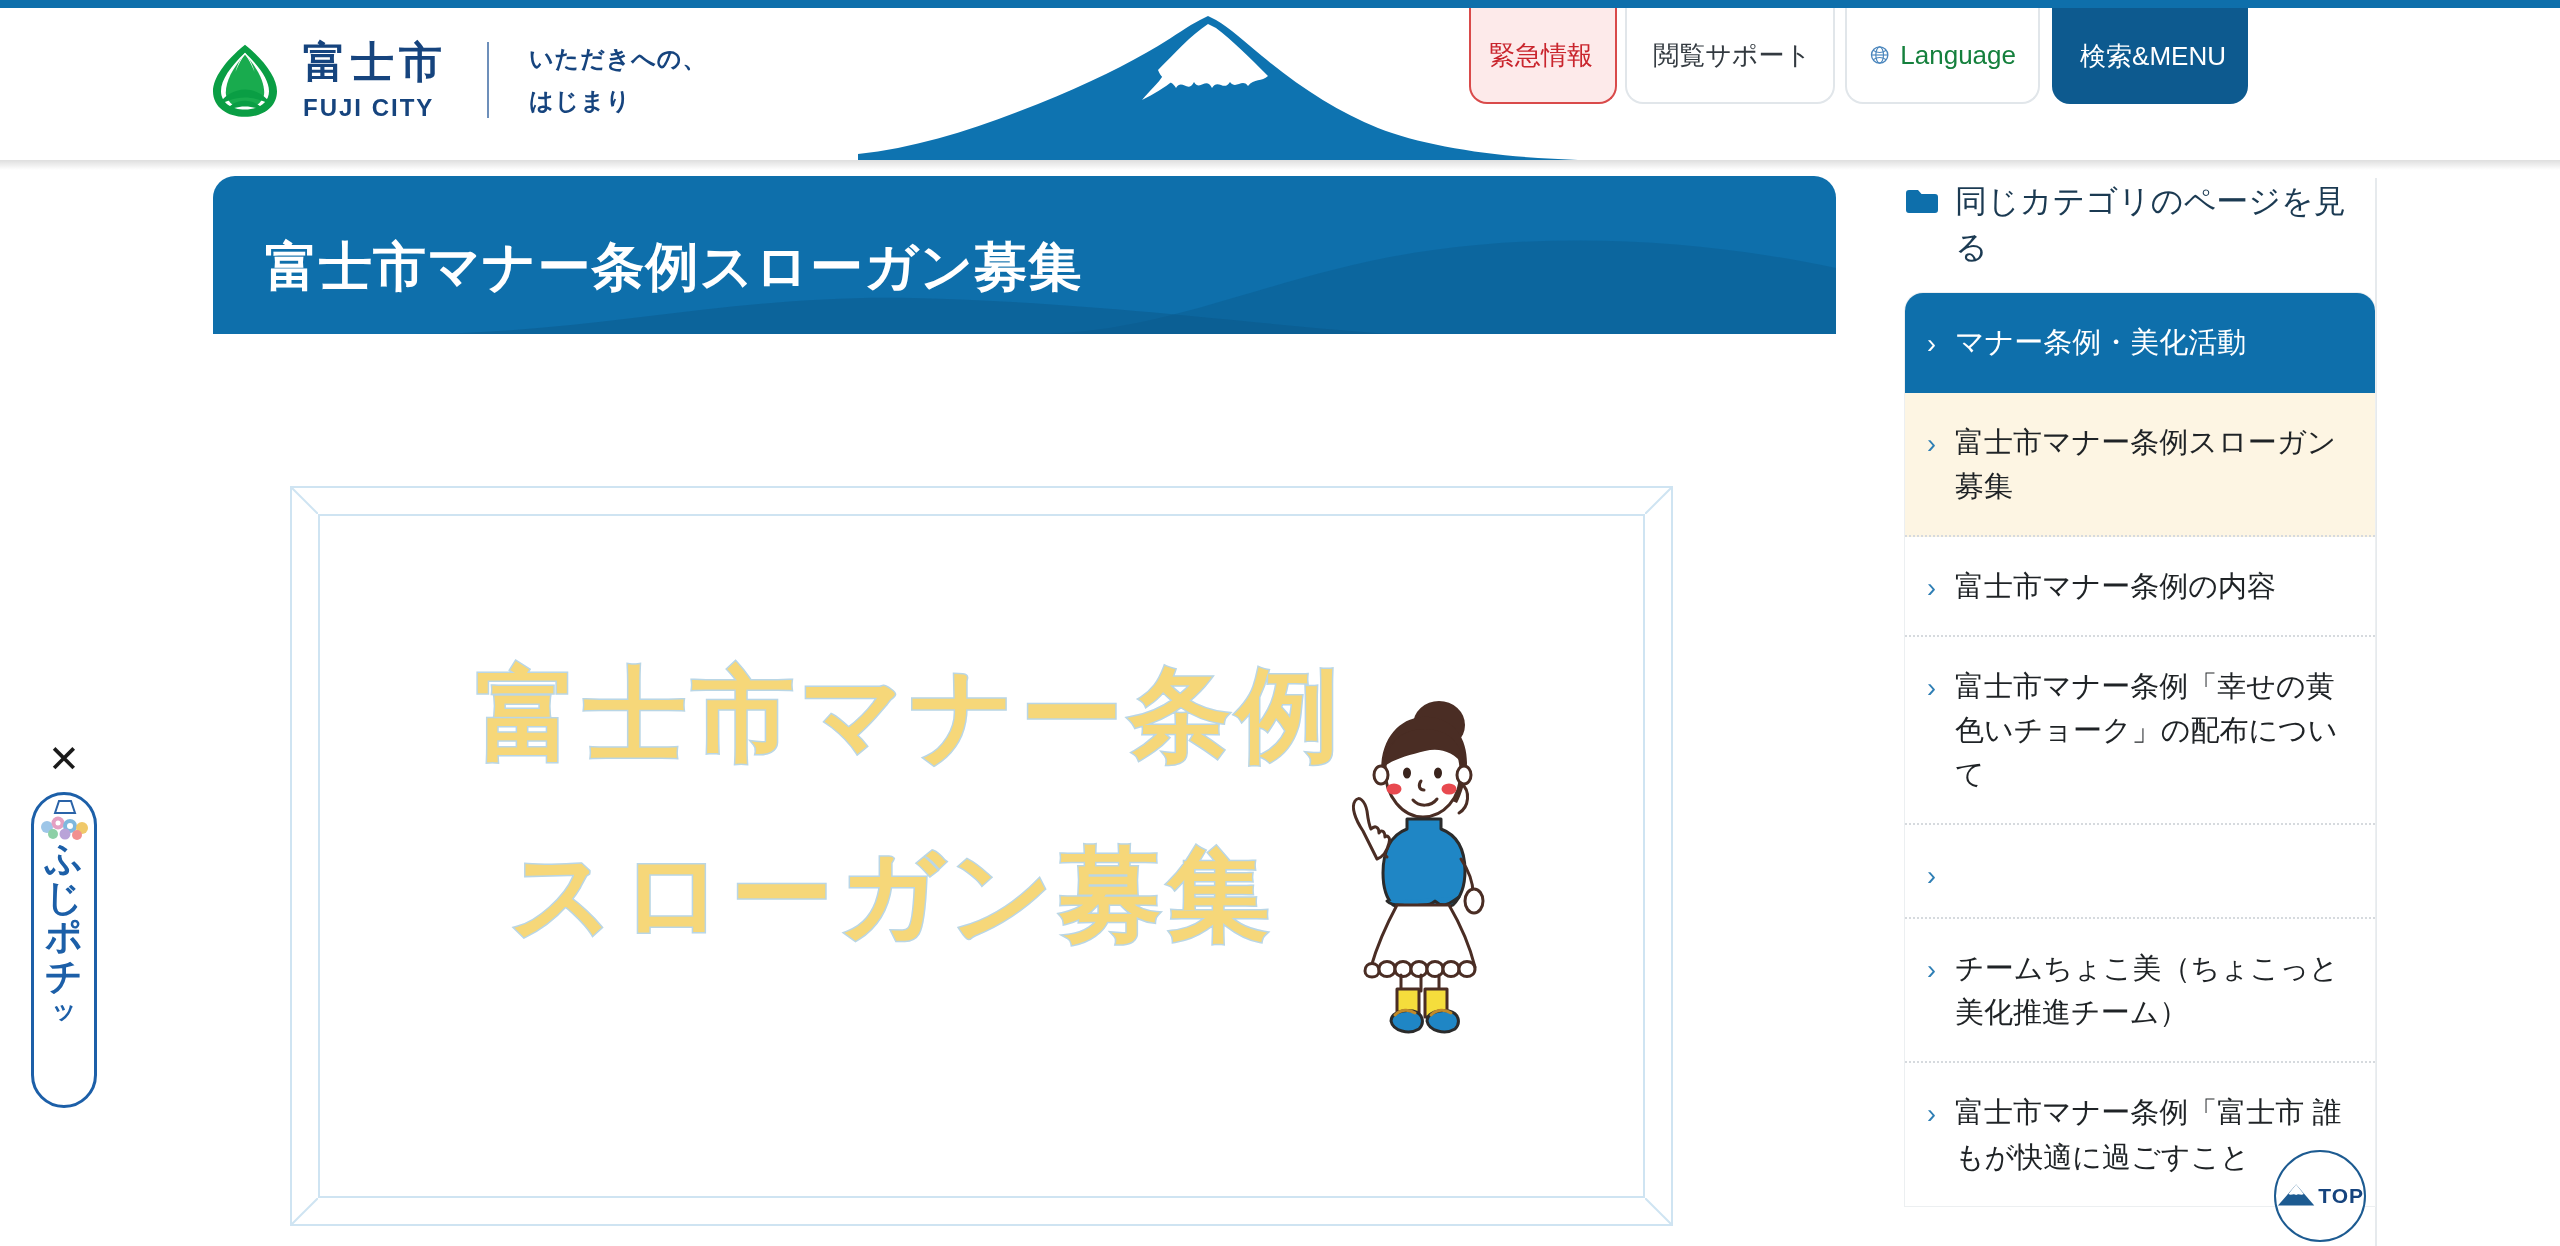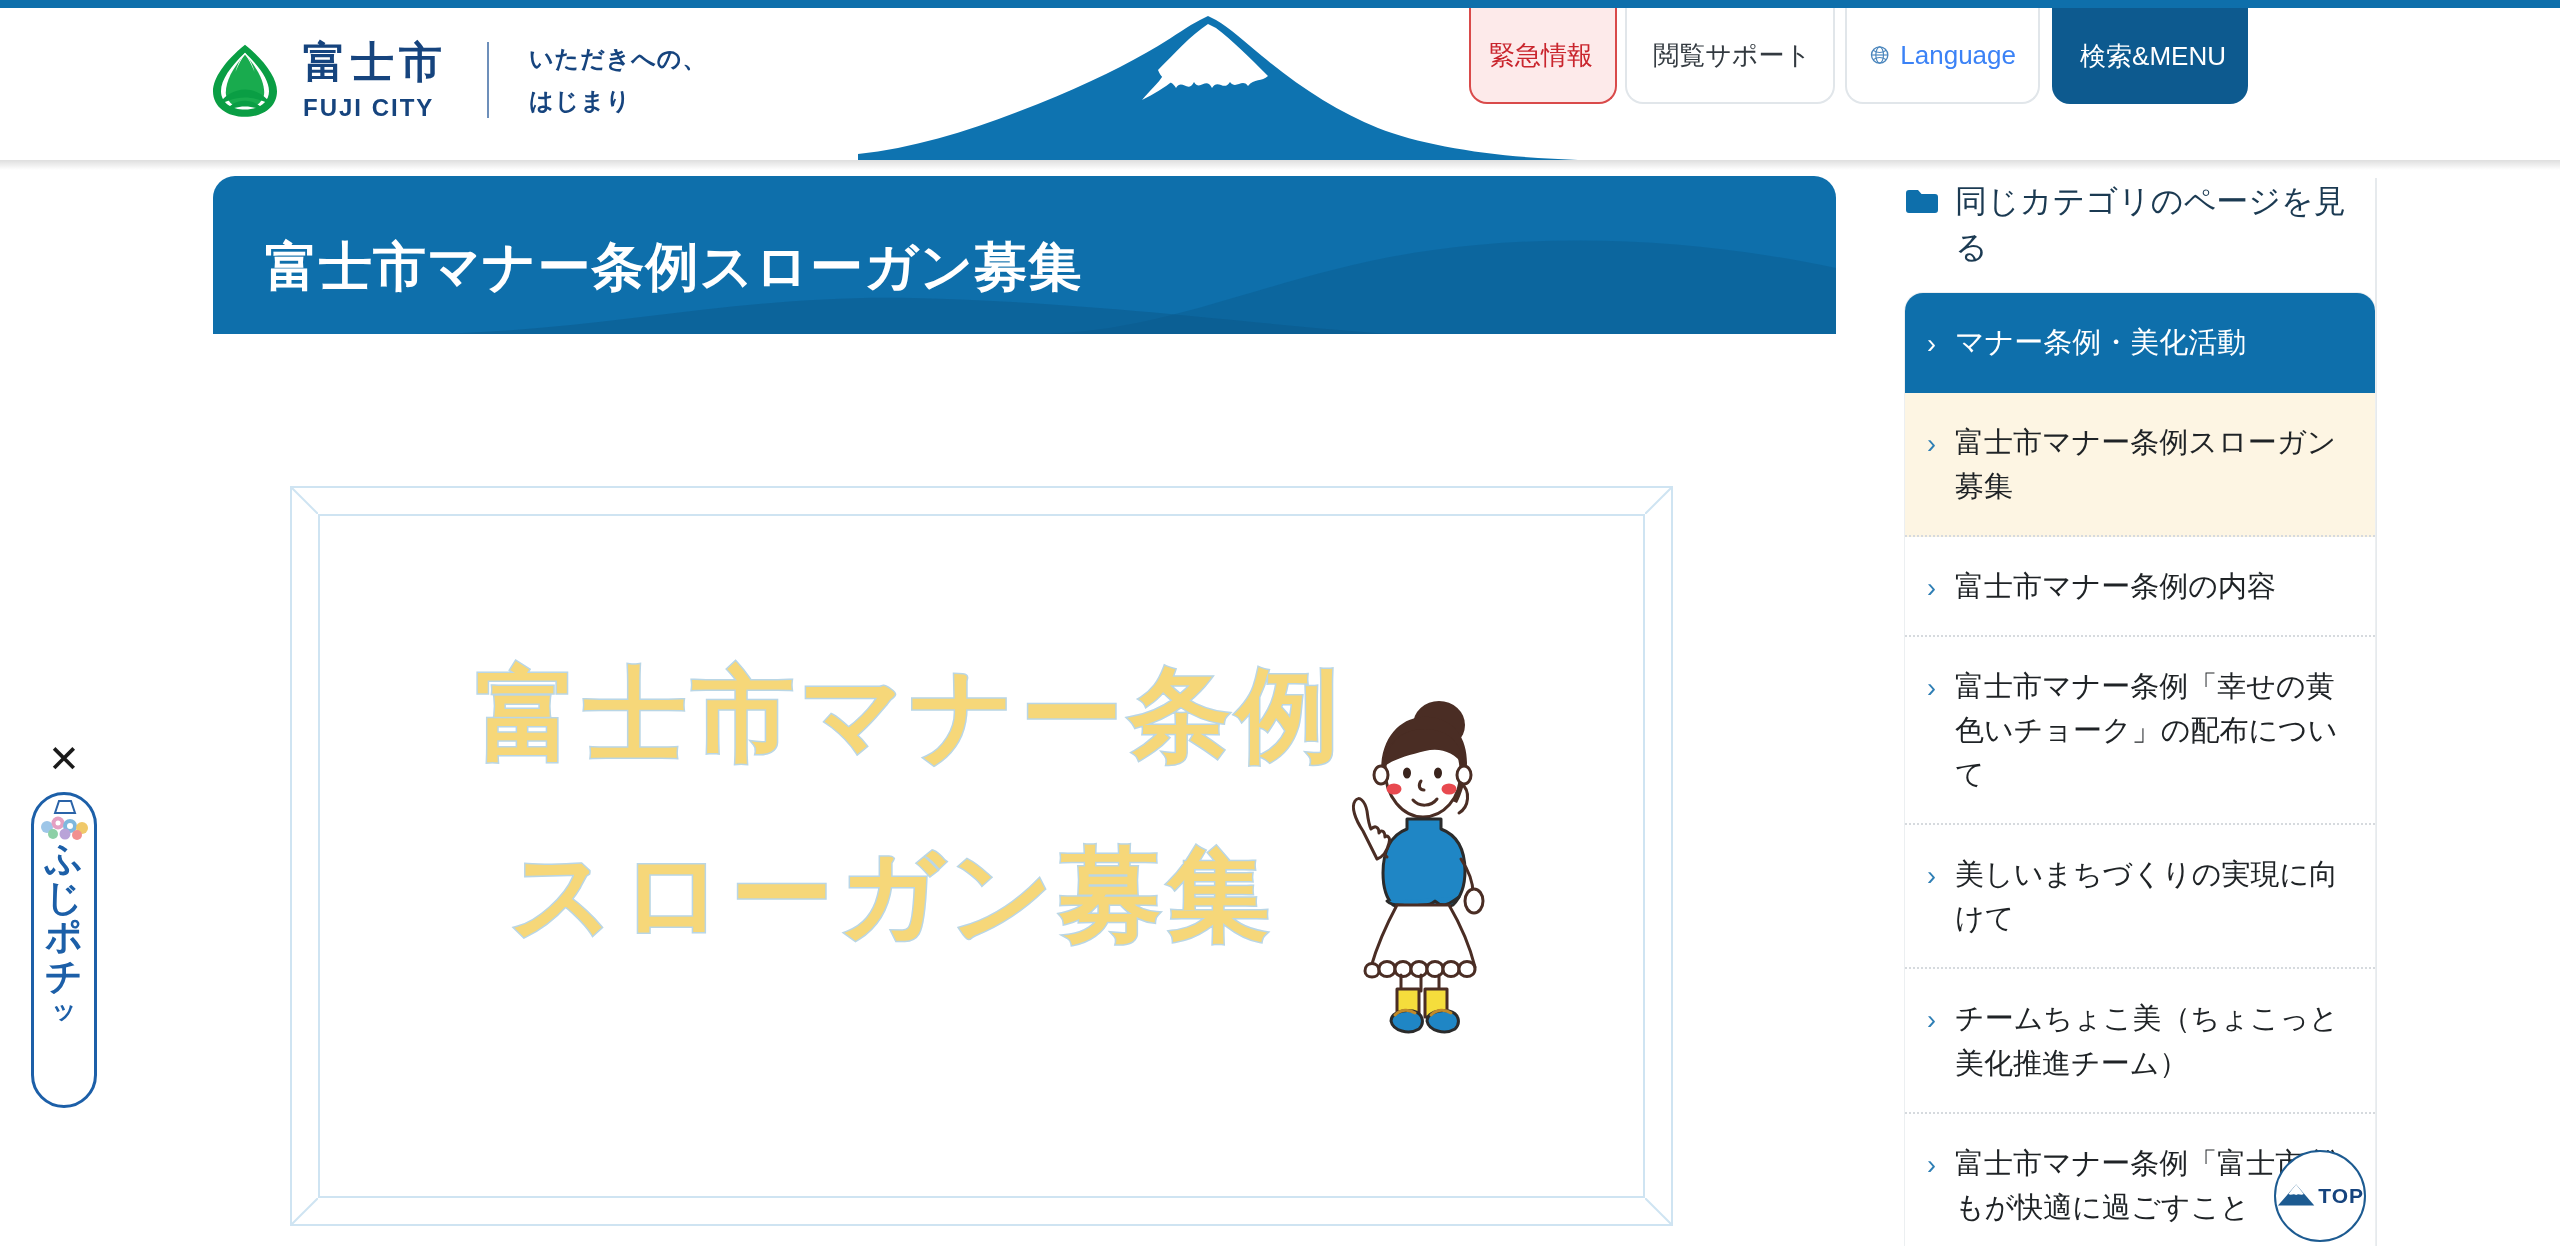--- a/index.html
+++ b/index.html
@@ -76,21 +76,21 @@
     background: #fdeaea; color: #c9252d;
     border: 2px solid #d94a4a; border-top: none;
     width: 148px;
   }
   .hbtn-support {
     background: #ffffff; color: #333a40;
     border: 2px solid #e1e6ea; border-top: none;
     width: 210px; margin-left: 8px;
   }
   .hbtn-lang {
-    background: #ffffff; color: #3b82f6;
+    background: #ffffff; color: #15803d;
     border: 2px solid #e1e6ea; border-top: none;
     width: 195px; margin-left: 10px;
   }
   .hbtn-menu {
     background: #0d5a8f; color: #ffffff;
     width: 196px; margin-left: 12px;
     font-weight: 400;
   }
 
   
@@ -435,21 +435,20 @@
       <div class="s-item">
         <span class="chev">›</span>
         <span class="s-label">富士市マナー条例の内容</span>
       </div>
       <div class="s-item">
         <span class="chev">›</span>
         <span class="s-label">富士市マナー条例「幸せの黄色いチョーク」の配布について</span>
       </div>
       <div class="s-item">
         <span class="chev">›</span>
-        <span class="s-label">美しいまちづくりの実現に向けて</span>
       </div>
       <div class="s-item">
         <span class="chev">›</span>
         <span class="s-label">チームちょこ美（ちょこっと美化推進チーム）</span>
       </div>
       <div class="s-item">
         <span class="chev">›</span>
         <span class="s-label">富士市マナー条例「富士市 誰もが快適に過ごすこと</span>
       </div>
     </div>

